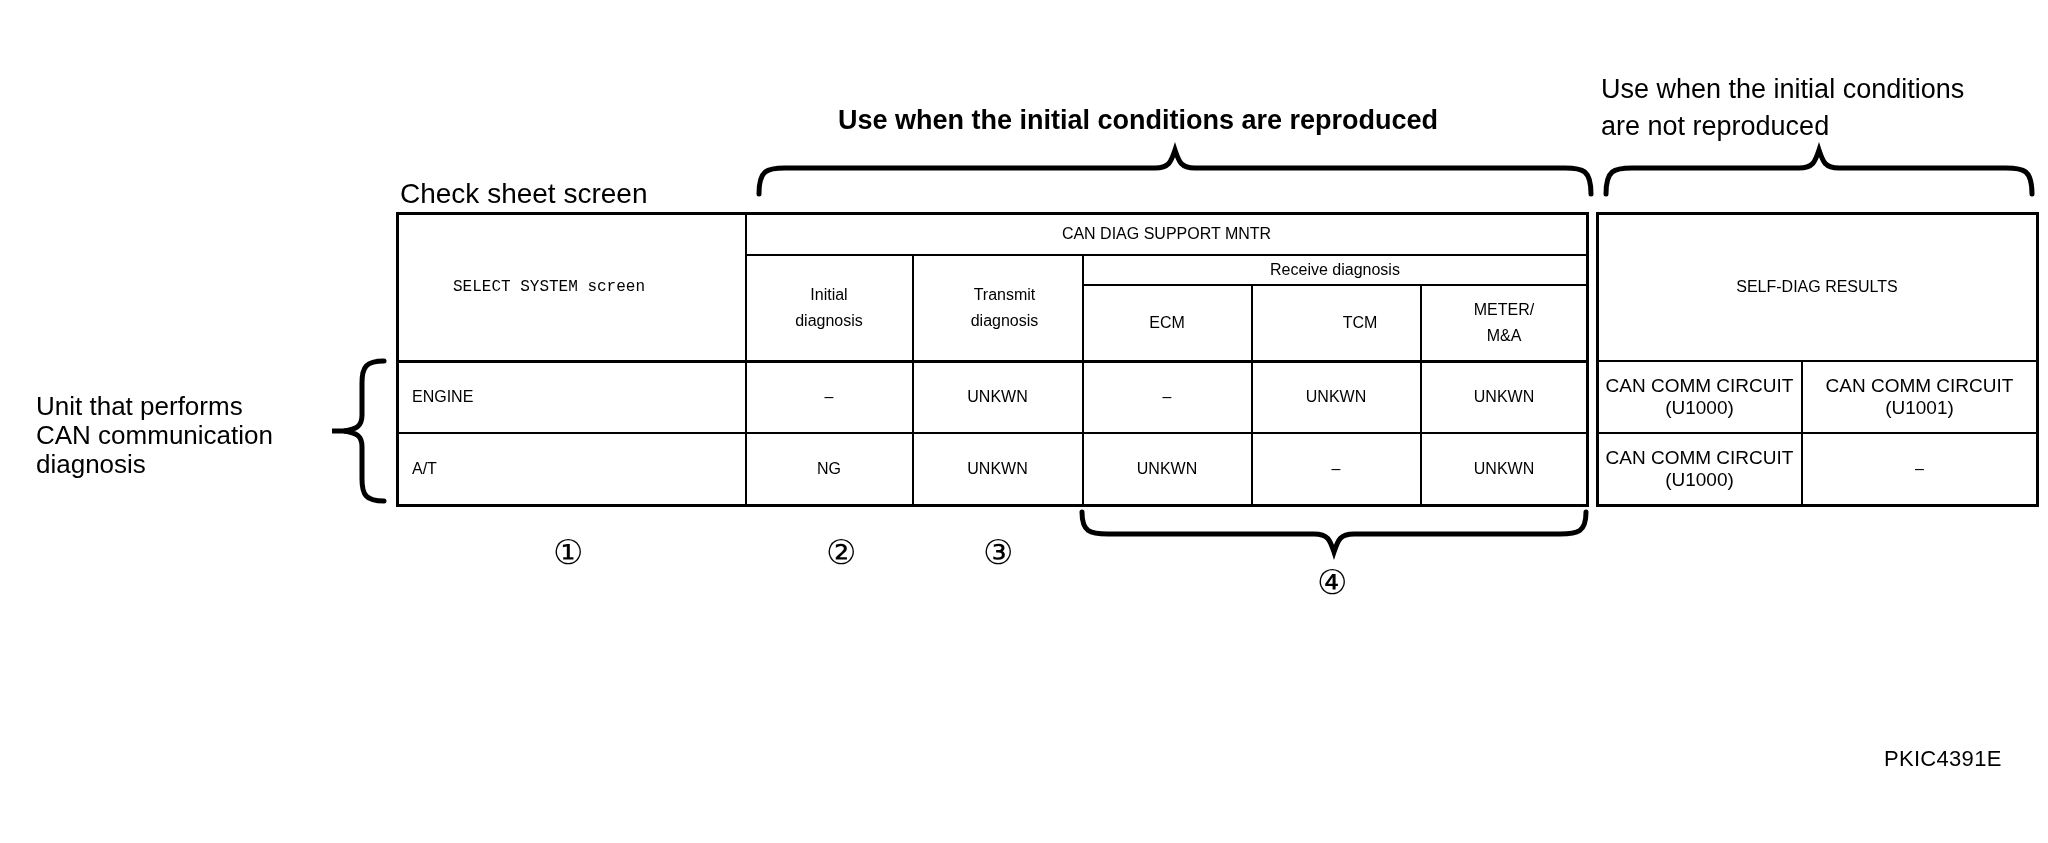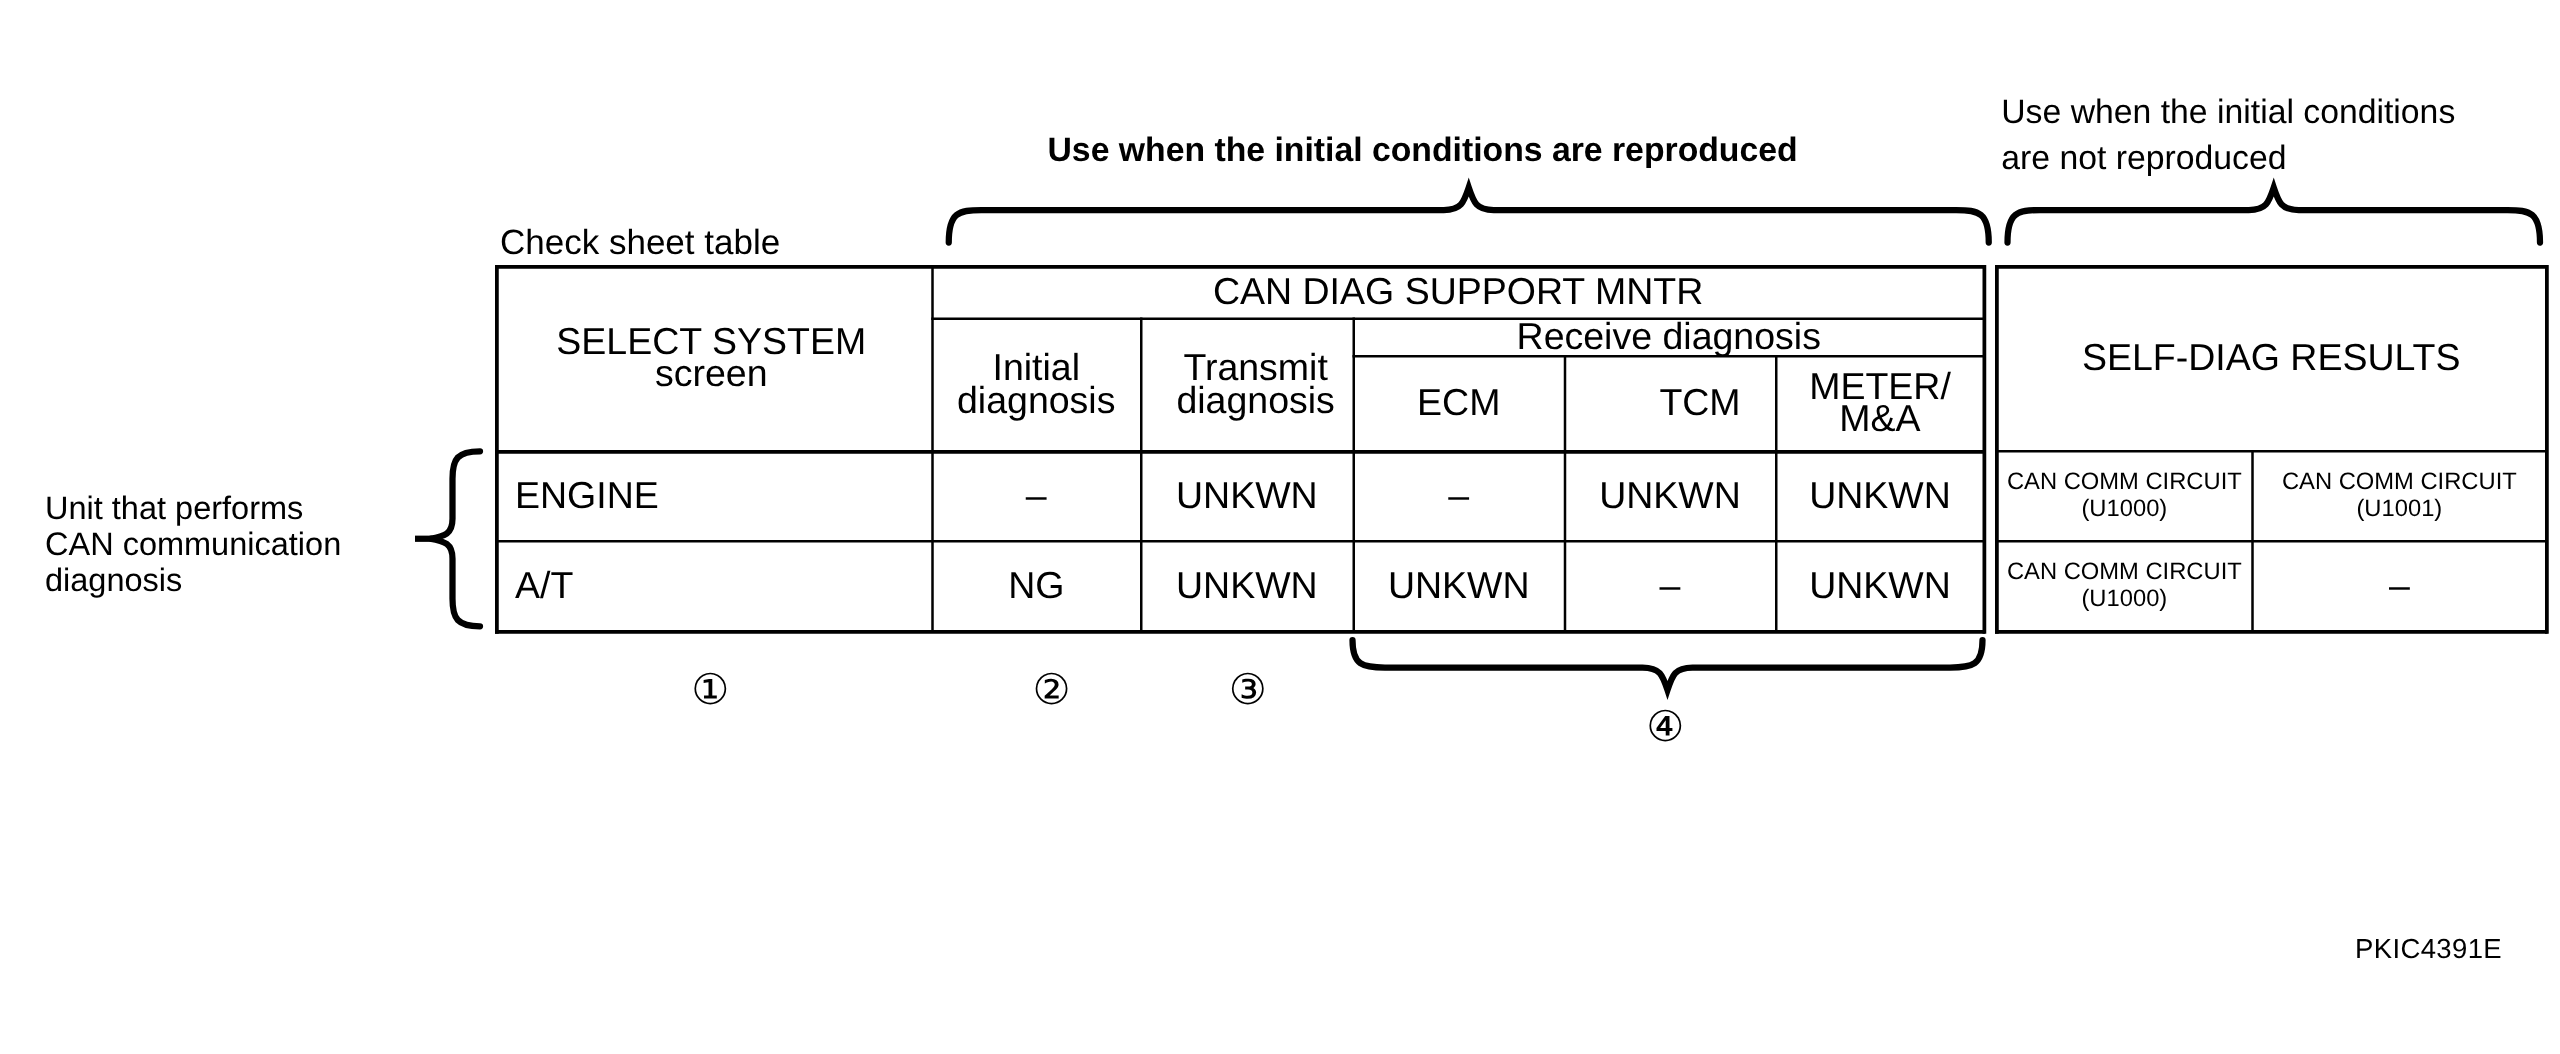--- a/index.html
+++ b/index.html
@@ -51,21 +51,21 @@
   
   .tbl-wrap { position: absolute; }
 
   .cell {
     position: absolute;
     box-sizing: border-box;
     display: flex;
     align-items: center;
     justify-content: center;
     text-align: center;
-    font-size: 30px;
+    font-size: 16px;
     line-height: 26px;
     background: transparent;
   }
   .cell.left-align { justify-content: flex-start; padding-left: 14px; text-align: left; }
   .cell.small { font-size: 19px; line-height: 22px; }
 
   
   .hline { position: absolute; background: #000; height: 2px; }
   .hline.thick { height: 3px; }
   .vline { position: absolute; background: #000; width: 2px; }
@@ -102,21 +102,21 @@
 <svg class="brace" style="left:755px; top:148px;" width="840" height="48" viewBox="0 0 840 48">
   <path d="M4 46 C4 22, 12 20, 30 20 L400 20 C414 20, 416 14, 420 2
            C424 14, 426 20, 440 20 L810 20 C828 20, 836 22, 836 46" fill="none" stroke="#000" stroke-width="5" stroke-linecap="round"></path>
 </svg>
 
 <svg class="brace" style="left:1602px; top:148px;" width="434" height="48" viewBox="0 0 434 48">
   <path d="M4 46 C4 22, 12 20, 30 20 L197 20 C211 20, 213 14, 217 2
            C221 14, 223 20, 237 20 L404 20 C422 20, 430 22, 430 46" fill="none" stroke="#000" stroke-width="5" stroke-linecap="round"></path>
 </svg>
 
-<div class="abs" id="caption">Check sheet table</div>
+<div class="abs" id="caption">Check sheet screen</div>
 
 <div class="abs" id="anno-left">
   <div>Unit that performs</div>
   <div>CAN communication</div>
   <div>diagnosis</div>
 </div>
 
 <svg class="brace" style="left:330px; top:357px;" width="60" height="148" viewBox="0 0 60 148">
   <path d="M54 4 C36 4, 32 10, 32 26 L32 58 C32 70, 26 72, 14 74
            C26 76, 32 78, 32 90 L32 122 C32 138, 36 144, 54 144" fill="none" stroke="#000" stroke-width="5" stroke-linecap="round"></path>
@@ -135,21 +135,21 @@
 
   <div class="vline thick" style="left:396px; top:212px; height:295px;"></div>
   <div class="vline thick" style="left:1586px; top:212px; height:295px;"></div>
 
   <div class="vline" style="left:745px; top:212px; height:293px;"></div>
   <div class="vline" style="left:912px; top:254px; height:251px;"></div>
   <div class="vline" style="left:1082px; top:254px; height:251px;"></div>
   <div class="vline" style="left:1251px; top:284px; height:221px;"></div>
   <div class="vline" style="left:1420px; top:284px; height:221px;"></div>
 
-  <div class="cell" style="left:396px; top:214px; width:346px; height:145px;">SELECT SYSTEM screen</div>
+  <div class="cell" style="left:376px; top:214px; width:346px; height:145px;font-family:Liberation Mono, monospace;">SELECT SYSTEM screen</div>
 
   <div class="cell" style="left:747px; top:214px; width:839px; height:40px;">CAN DIAG SUPPORT MNTR</div>
 
   <div class="cell" style="left:747px; top:256px; width:164px; height:103px; flex-direction:column;">
     <span>Initial</span>
     <span>diagnosis</span>
   </div>
 
   <div class="cell" style="left:914px; top:256px; width:167px; height:103px; flex-direction:column;padding-left:14px;">
     <span>Transmit</span>

